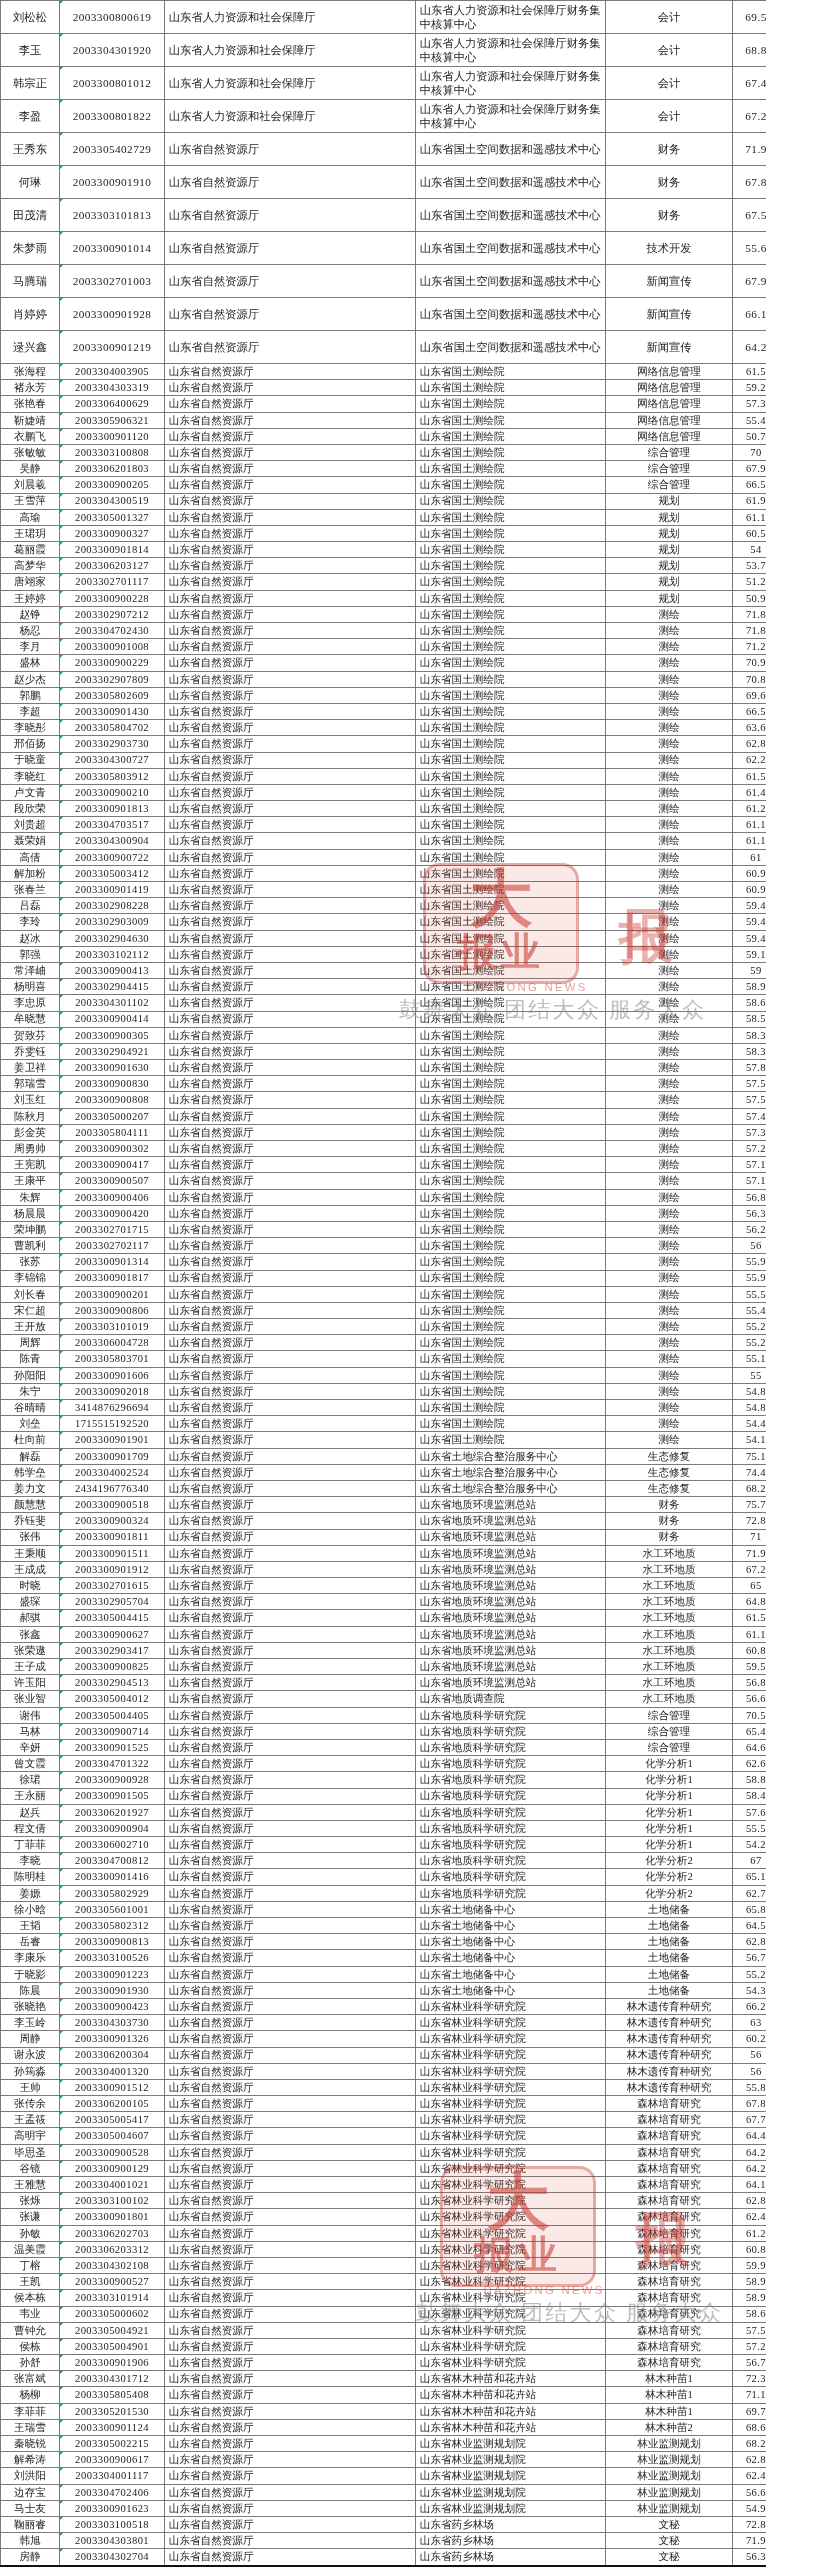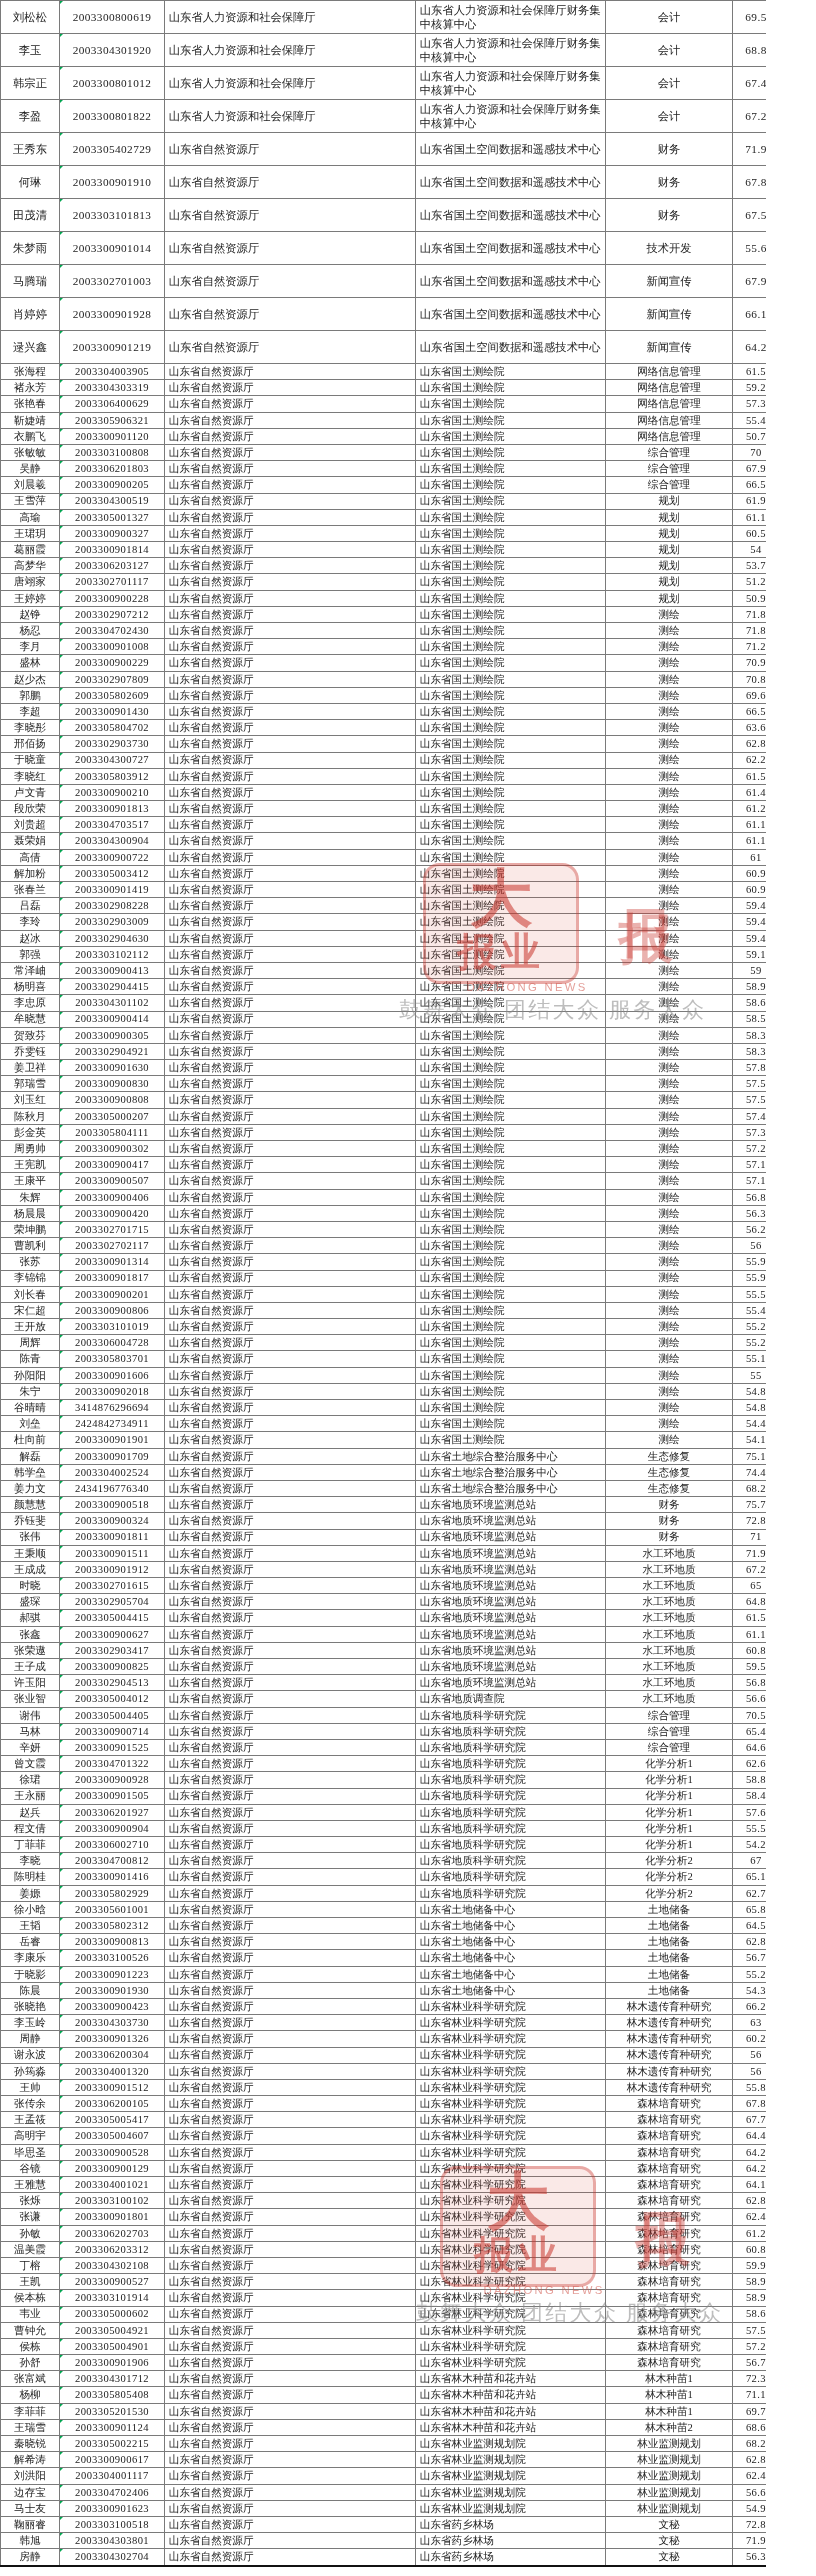--- a/index.html
+++ b/index.html
@@ -791,21 +791,21 @@
           <td class="col-name">谷晴晴</td>
           <td class="col-id">3414876296694</td>
           <td class="col-dept">山东省自然资源厅</td>
           <td class="col-unit">山东省国土测绘院</td>
           <td class="col-pos">测绘</td>
           <td class="col-score">54.8</td>
           <td class="col-rank">51</td>
         </tr>
         <tr class="small">
           <td class="col-name">刘垒</td>
-          <td class="col-id">2424842734911</td>
+          <td class="col-id">1715515192520</td>
           <td class="col-dept">山东省自然资源厅</td>
           <td class="col-unit">山东省国土测绘院</td>
           <td class="col-pos">测绘</td>
           <td class="col-score">54.4</td>
           <td class="col-rank">53</td>
         </tr>
         <tr class="small">
           <td class="col-name">杜向前</td>
           <td class="col-id">2003300901901</td>
           <td class="col-dept">山东省自然资源厅</td>

